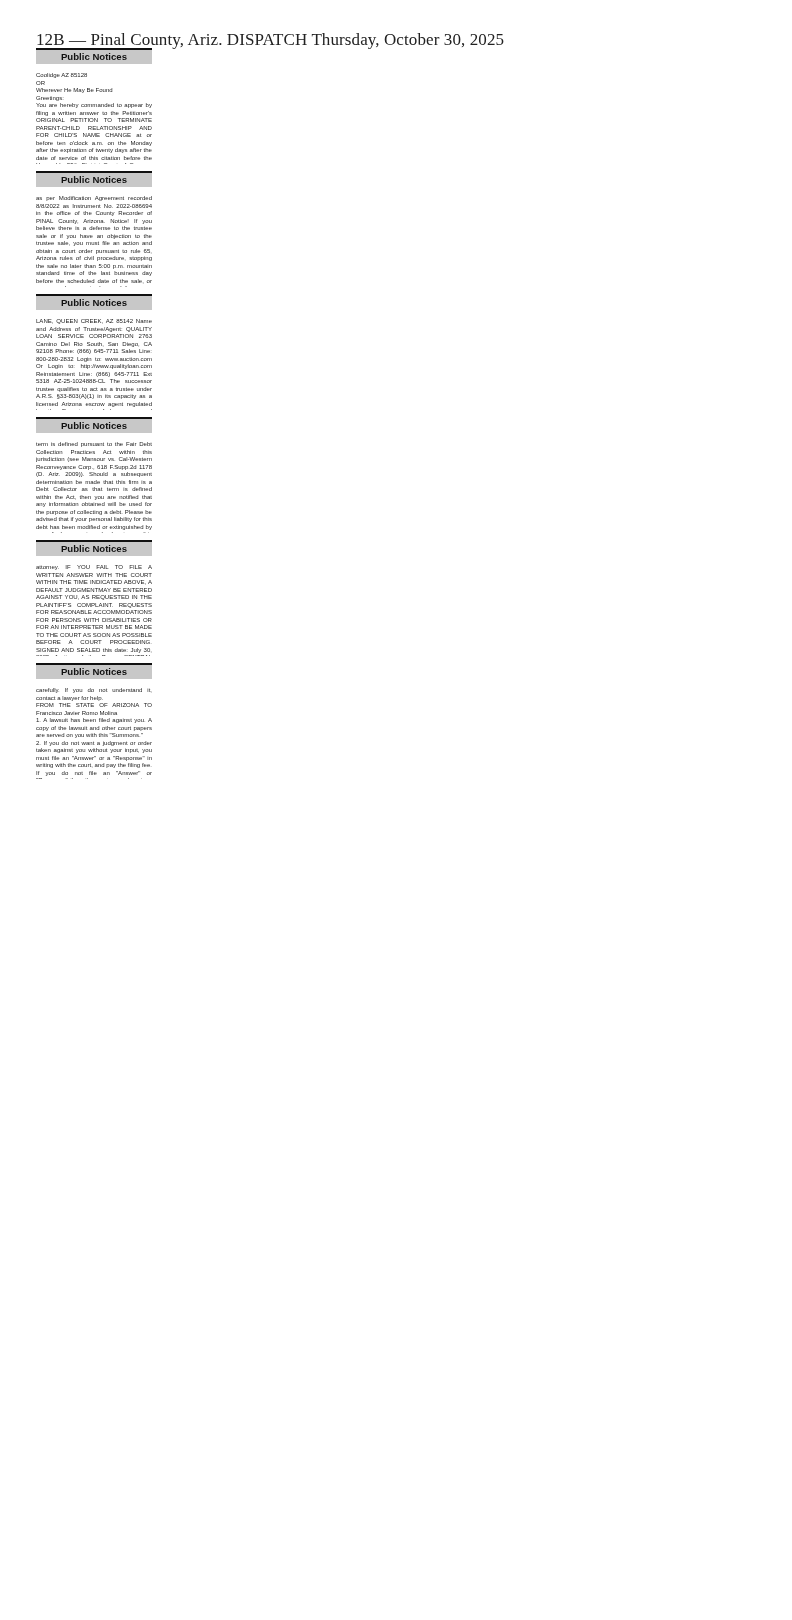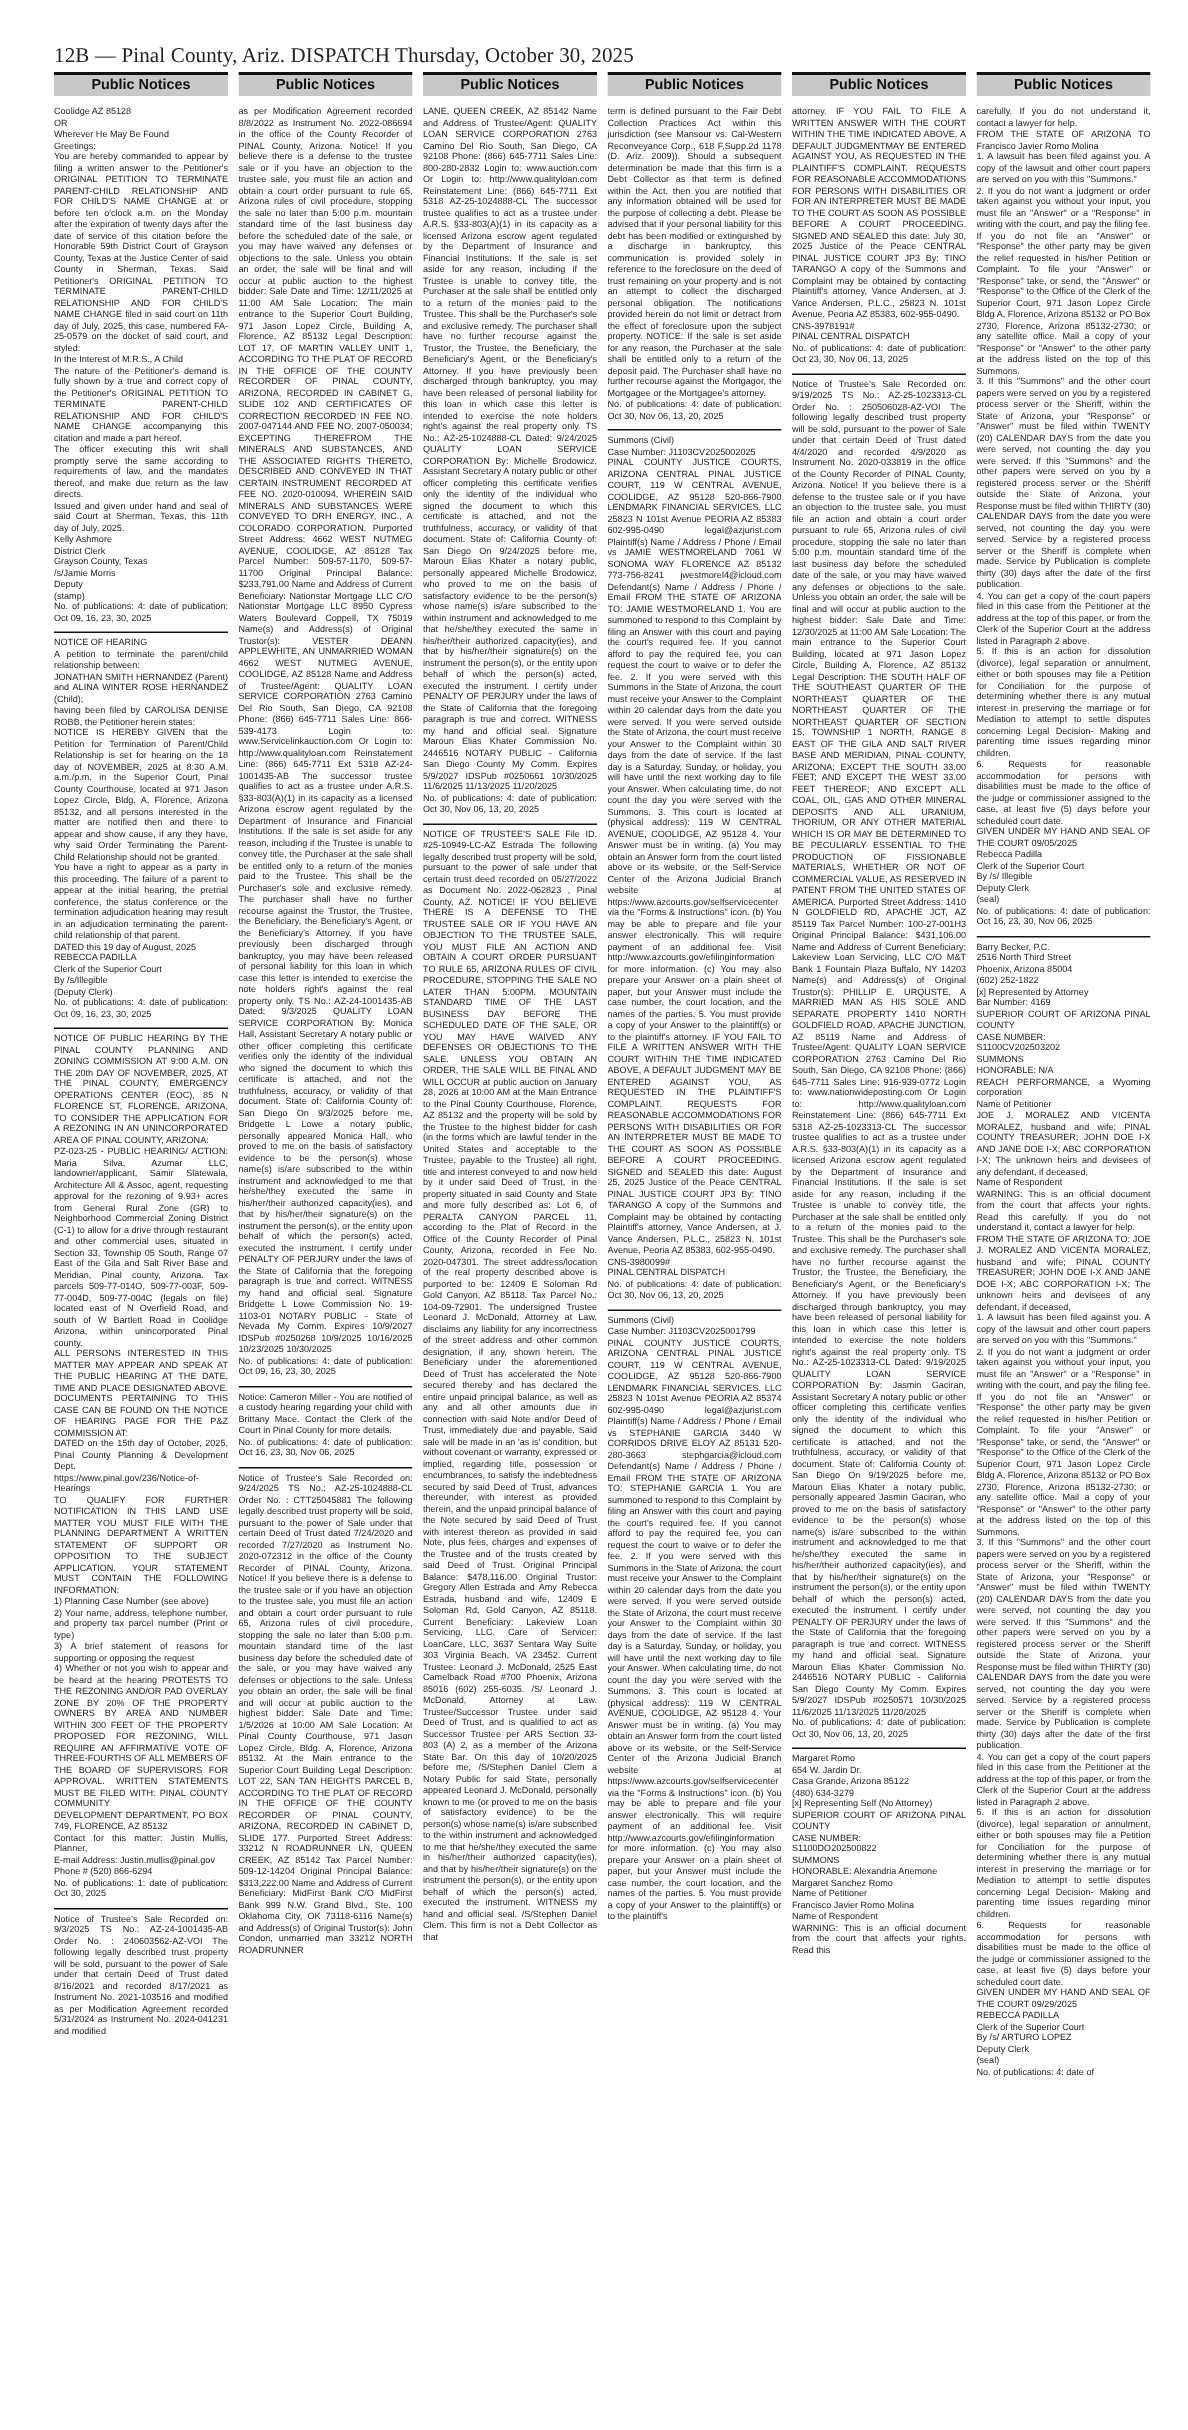--- a/index.html
+++ b/index.html
@@ -1,18 +1,18 @@
 <!DOCTYPE html>
 <html><head>
 <meta charset="utf-8">
 <style>
   html, body { margin:0; padding:0; background:#fff; }
   body { width:792px; height:1620px; overflow:hidden; position:relative; color:#1a1a1a; }
-  .page-header { position:absolute; left:36px; top:30px; font-family:"Liberation Serif", serif; font-size:14px; color:#222; letter-spacing:0.1px; }
-  .columns { position:absolute; left:36px; top:48px; width:730px; height:1572px; display:flex; gap:7px; }
+  .page-header { position:absolute; left:36px; top:30px; font-family:"Liberation Serif", serif; font-size:17px; color:#222; letter-spacing:0.1px; }
+  .columns { position:absolute; left:36px; top:48px; width:730px; height:1572px; display:flex; gap:7px;flex-direction:column; }
   .col { width:116px; flex:0 0 116px; display:flex; flex-direction:column; overflow:hidden; }
   .col-head { background:#c8c8c8; border-top:2px solid #111; height:14px; line-height:14px; text-align:center; font-family:"Liberation Sans", sans-serif; font-weight:bold; font-size:9.6px; color:#111; margin-bottom:8px; }
   .notice { font-family:"Liberation Sans", sans-serif; font-size:6.05px; line-height:7.5px; text-align:justify; color:#222; }
   .notice p { margin:0; }
   .notice + .notice { border-top:1.2px solid #111; margin-top:4px; padding-top:4px; }
 </style>
 </head>
 <body>
 
 <div class="page-header">12B — Pinal County, Ariz. DISPATCH  Thursday, October 30, 2025</div>

